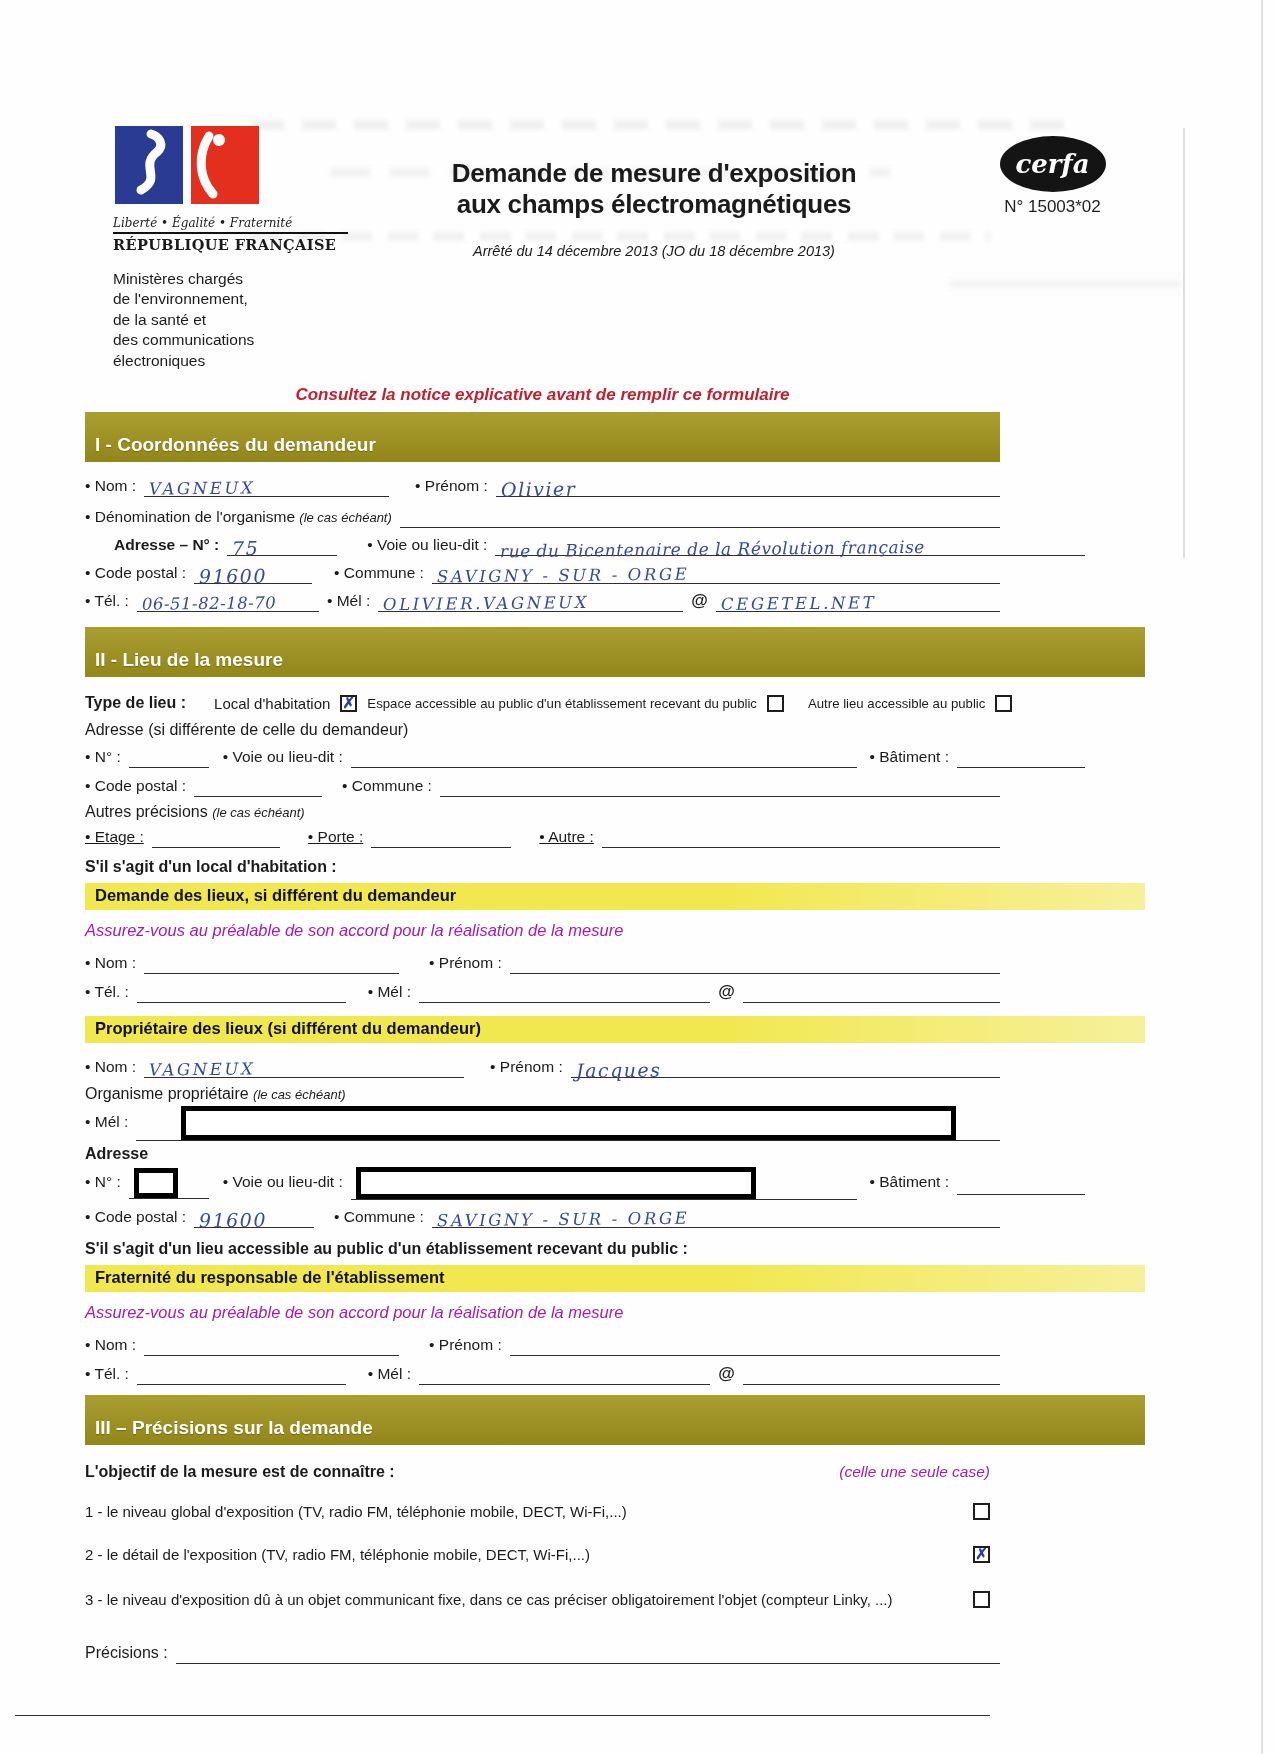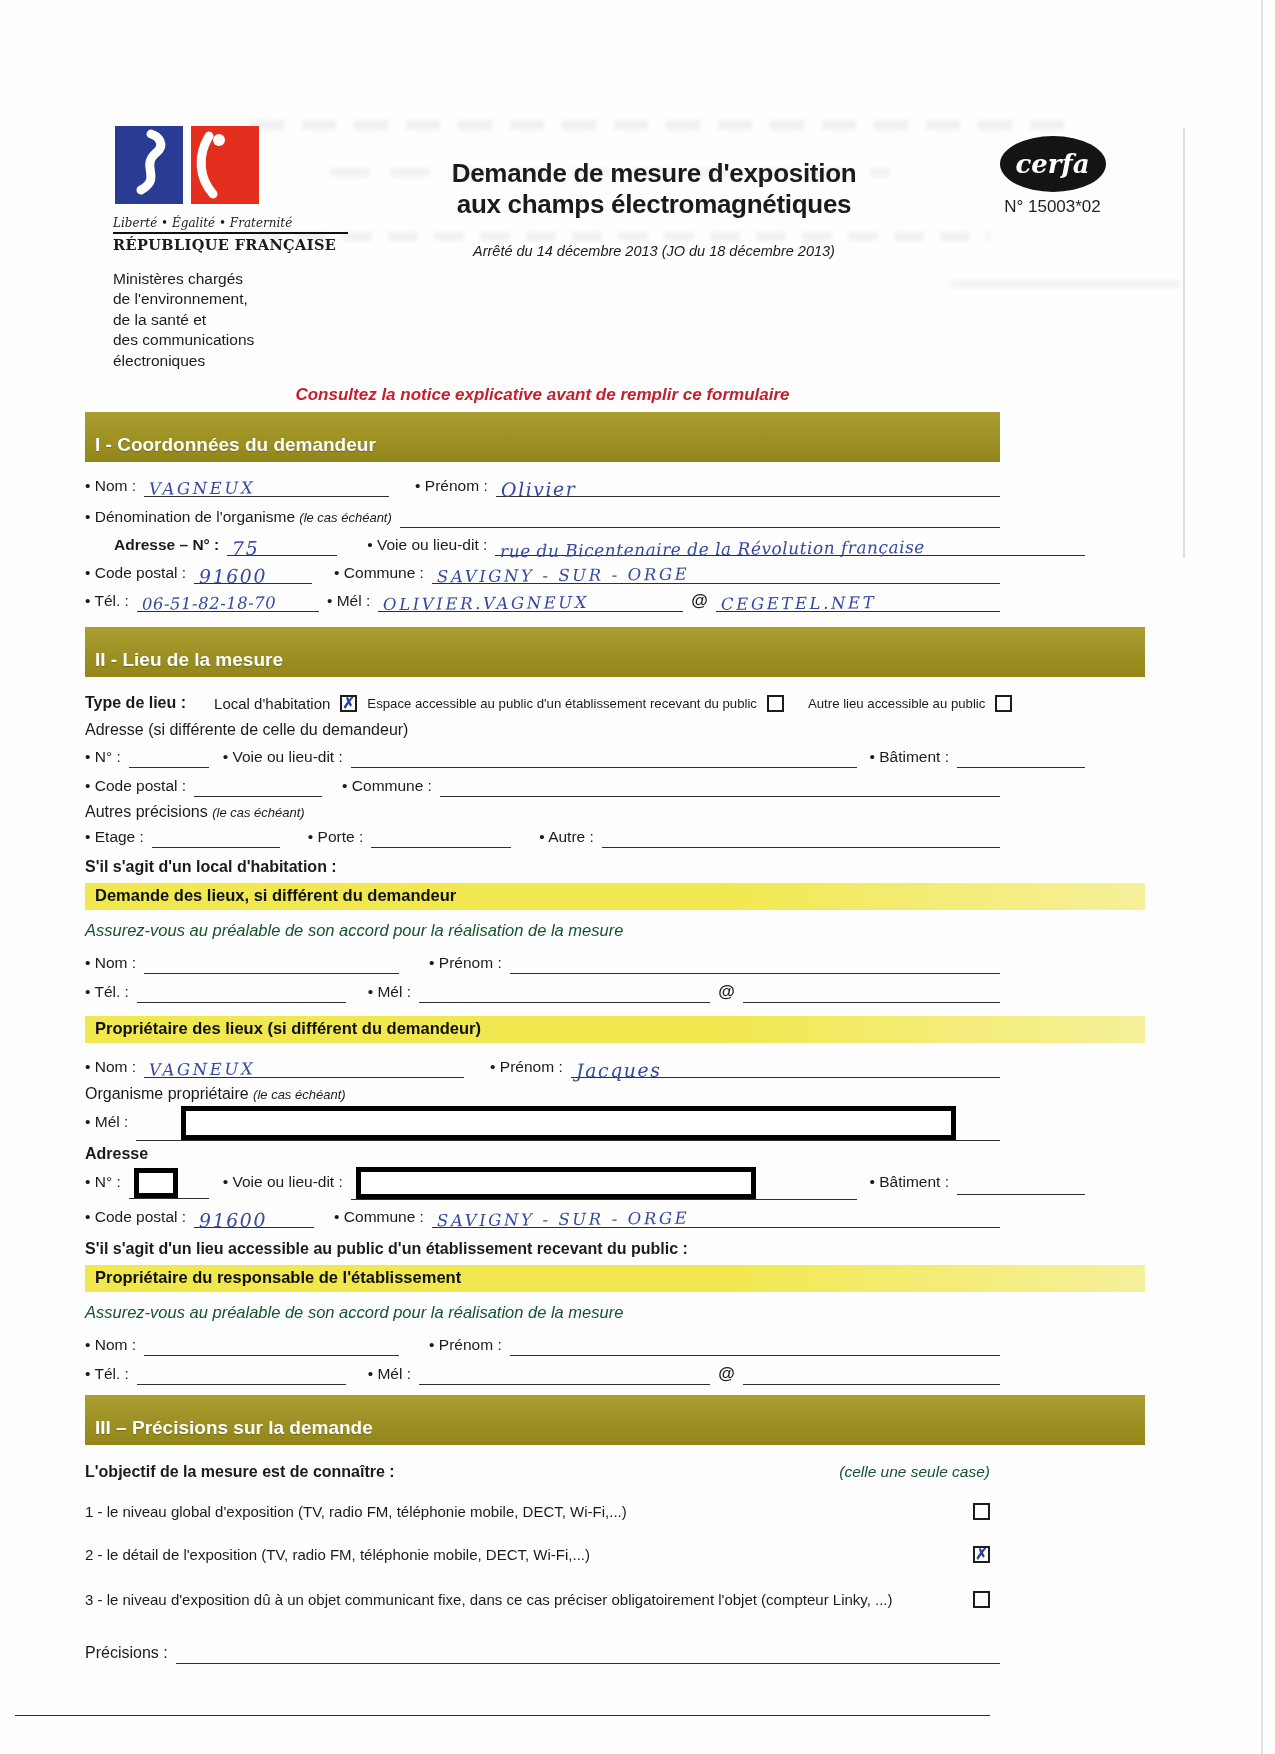--- a/index.html
+++ b/index.html
@@ -24,21 +24,21 @@
   .cerfa-oval{width:106px;height:56px;background:#141414;border-radius:50%;margin:0 auto;display:flex;align-items:center;justify-content:center;}
   .cerfa-oval span{color:#fff;font-family:"DejaVu Serif",serif;font-style:italic;font-weight:bold;font-size:26px;}
   .cerfa-no{font-size:17px;margin-top:5px;color:#222;}
 
   
   .notice{width:915px;text-align:center;color:#c41f2e;font-weight:bold;font-style:italic;font-size:17px;margin-top:14px;}
   .band{background:linear-gradient(180deg,#aa9e31,#92861a);color:#fff;font-weight:bold;font-size:19px;padding:22px 10px 6px;box-sizing:border-box;text-shadow:0 1px 1px rgba(60,55,0,.4);}
   .w-band1{width:915px;}
   .w-band2{width:1060px;}
   .yellowband{background:linear-gradient(90deg,#f1e84f 60%,#f6f09b);font-weight:bold;font-size:16.5px;padding:3px 10px 5px;width:1060px;box-sizing:border-box;color:#101010;}
-  .accord{color:#14532d;font-style:italic;font-size:16.5px;margin-top:11px;}
+  .accord{color:#a21caf;font-style:italic;font-size:16.5px;margin-top:11px;}
   .boldline{font-weight:bold;font-size:16px;}
   .plainline{font-size:15.5px;}
   .hint{font-style:italic;font-size:13px;}
 
   .row{display:flex;align-items:flex-end;width:915px;font-size:15.5px;}
   .lbl{white-space:nowrap;padding-right:8px;padding-bottom:2px;}
   .lbl.b{font-weight:bold;margin-left:29px;}
   .seg{border-bottom:1.6px solid #2e2e2e;height:24px;display:flex;align-items:flex-end;box-sizing:border-box;padding:0 5px;position:relative;}
   .grow{flex:1 1 auto;}
   .hw{font-family:"DejaVu Serif",serif;font-style:italic;color:#3448a1;font-size:19px;white-space:nowrap;letter-spacing:1.5px;line-height:1;position:relative;top:3px;transform:rotate(-0.6deg);}
@@ -201,21 +201,21 @@
 
   <div class="row" style="margin-top:5px;">
     <span class="lbl">• Code postal :</span>
     <span class="seg" style="width:128px;"></span>
     <span class="lbl" style="margin-left:20px;">• Commune :</span>
     <span class="seg grow"></span>
   </div>
 
   <div class="plainline" style="margin-top:6px;font-size:16px;"><span>Autres précisions</span> <span class="hint">(le cas échéant)</span></div>
 
-  <div class="row" style="margin-top:3px;">
+  <div class="row" style="margin-top:3px;text-decoration:underline;">
     <span class="lbl">• Etage :</span>
     <span class="seg" style="width:128px;"></span>
     <span class="lbl" style="margin-left:28px;">• Porte :</span>
     <span class="seg" style="width:140px;"></span>
     <span class="lbl" style="margin-left:28px;">• Autre :</span>
     <span class="seg grow"></span>
   </div>
 
   <div class="boldline" style="margin-top:10px;">S'il s'agit d'un local d'habitation :</div>
 
@@ -282,21 +282,21 @@
         <span class="hw">91600</span>
       </span>
     <span class="lbl" style="margin-left:20px;">• Commune :</span>
     <span class="seg grow">
         <span class="hw caps">SAVIGNY - SUR - ORGE</span>
       </span>
   </div>
 
   <div class="boldline" style="margin-top:12px;">S'il s'agit d'un lieu accessible au public d'un établissement recevant du public :</div>
 
-  <div class="yellowband" style="margin-top:7px;">Propriétaire du responsable de l'établissement</div>
+  <div class="yellowband" style="margin-top:7px;">Fraternité du responsable de l'établissement</div>
 
   <div class="accord">Assurez-vous au préalable de son accord pour la réalisation de la mesure</div>
 
   <div class="row" style="margin-top:10px;">
     <span class="lbl">• Nom :</span>
     <span class="seg" style="width:255px;"></span>
     <span class="lbl" style="margin-left:30px;">• Prénom :</span>
     <span class="seg grow"></span>
   </div>
 

